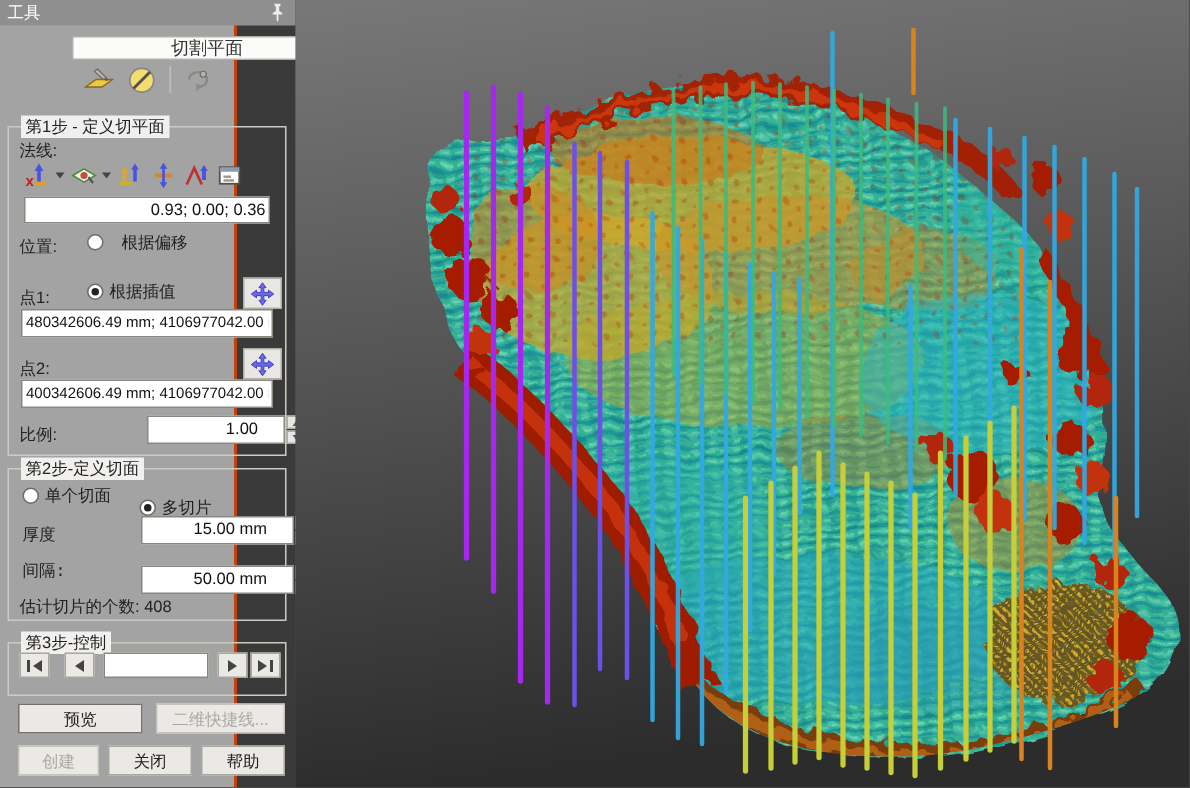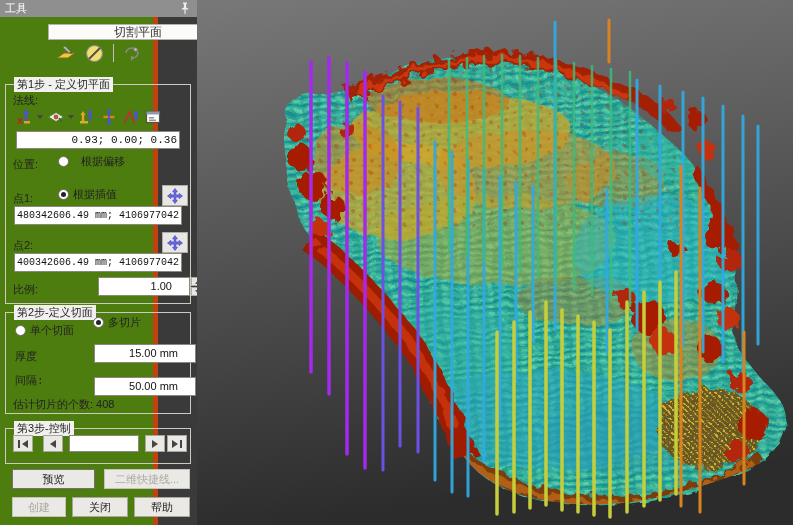--- a/index.html
+++ b/index.html
@@ -1,36 +1,36 @@
 <!DOCTYPE html>
 <html><head>
 <meta charset="utf-8">
 <style>
   html,body{margin:0;padding:0;background:#555;}
   .app{position:relative;width:793px;height:525px;overflow:hidden;
        font-family:"Liberation Sans",sans-serif;background:#3a3a3a;}
   
   .panel{position:absolute;left:0;top:0;width:158px;height:525px;
-         background:#4d7c0f;border-right:5px solid #c2410c;box-sizing:border-box;}
+         background:#a3a3a3;border-right:2px solid #c2410c;box-sizing:border-box;}
   .titlebar{position:absolute;left:0;top:0;width:197px;height:17px;background:#8f8f8f;
             color:#fff;font-size:11px;display:flex;align-items:center;
             justify-content:space-between;padding:0 5px;box-sizing:border-box;}
   .tool-header{position:absolute;left:8px;top:24px;width:180px;height:16px;background:#fbfbfa;
                border:1px solid #b4b1aa;display:flex;align-items:center;justify-content:center;
                font-size:12px;color:#333;box-sizing:border-box;margin-left:40px;}
   .top-icons{position:absolute;left:0;top:42px;width:197px;height:22px;display:flex;
              justify-content:center;align-items:center;gap:7px;}
   .iconbtn{width:22px;height:20px;display:flex;align-items:center;justify-content:center;cursor:pointer;}
   .vsep{width:1px;height:18px;background:#c2bfb8;}
   .groupbox{position:absolute;border:1px solid #cdcac4;}
   .legend{position:absolute;top:-8px;left:8px;background:#f1f0ee;padding:0 3px;
           font-size:11px;color:#222;white-space:nowrap;}
   .lbl{position:absolute;font-size:11px;color:#222;white-space:nowrap;}
   .tfield{position:absolute;background:#fff;border:1px solid #8a877f;font-size:10px;color:#111;
-          padding:0 2px;box-sizing:border-box;font-family:Liberation Mono, monospace;}
+          padding:0 2px;box-sizing:border-box;font-family:Liberation Sans, sans-serif;}
   .tfield.right{text-align:right;font-size:11px;}
   input.tfield{outline:none;}
   .pickbtn{position:absolute;width:26px;height:21px;background:#e9e7e3;border:1px solid #b0ada6;
            display:flex;align-items:center;justify-content:center;cursor:pointer;box-sizing:border-box;}
   .radio{position:absolute;display:flex;align-items:center;gap:4px;font-size:11px;color:#222;cursor:pointer;}
   .radio .dot{width:11px;height:11px;border-radius:50%;border:1px solid #6e6b66;background:#fff;
               box-sizing:border-box;position:relative;}
   .radio.checked .dot::after{content:"";position:absolute;left:2px;top:2px;width:5px;height:5px;
               border-radius:50%;background:#222;}
   .spin{position:absolute;display:flex;align-items:stretch;}
@@ -194,21 +194,21 @@
       </div>
     </div>
 
     <div class="groupbox" style="left:5px;top:312px;width:184px;height:100px;">
       <span class="legend">第2步-定义切面</span>
 
       <label class="radio" style="left:9px;top:10px;">
         <span class="dot"></span>
         <span>单个切面</span>
       </label>
-      <label class="radio checked" style="left:87px;top:2px;">
+      <label class="radio checked" style="left:87px;top:18px;">
         <span class="dot"></span>
         <span>多切片</span>
       </label>
 
       <span class="lbl" style="left:9px;top:36px;">厚度</span>
       <div class="spin" style="left:88px;top:31px;">
         <span class="sfield" style="width:66px;">15.00 mm</span>
         <span class="arrows">
           <span class="ab">
               <span class="tu"></span>

